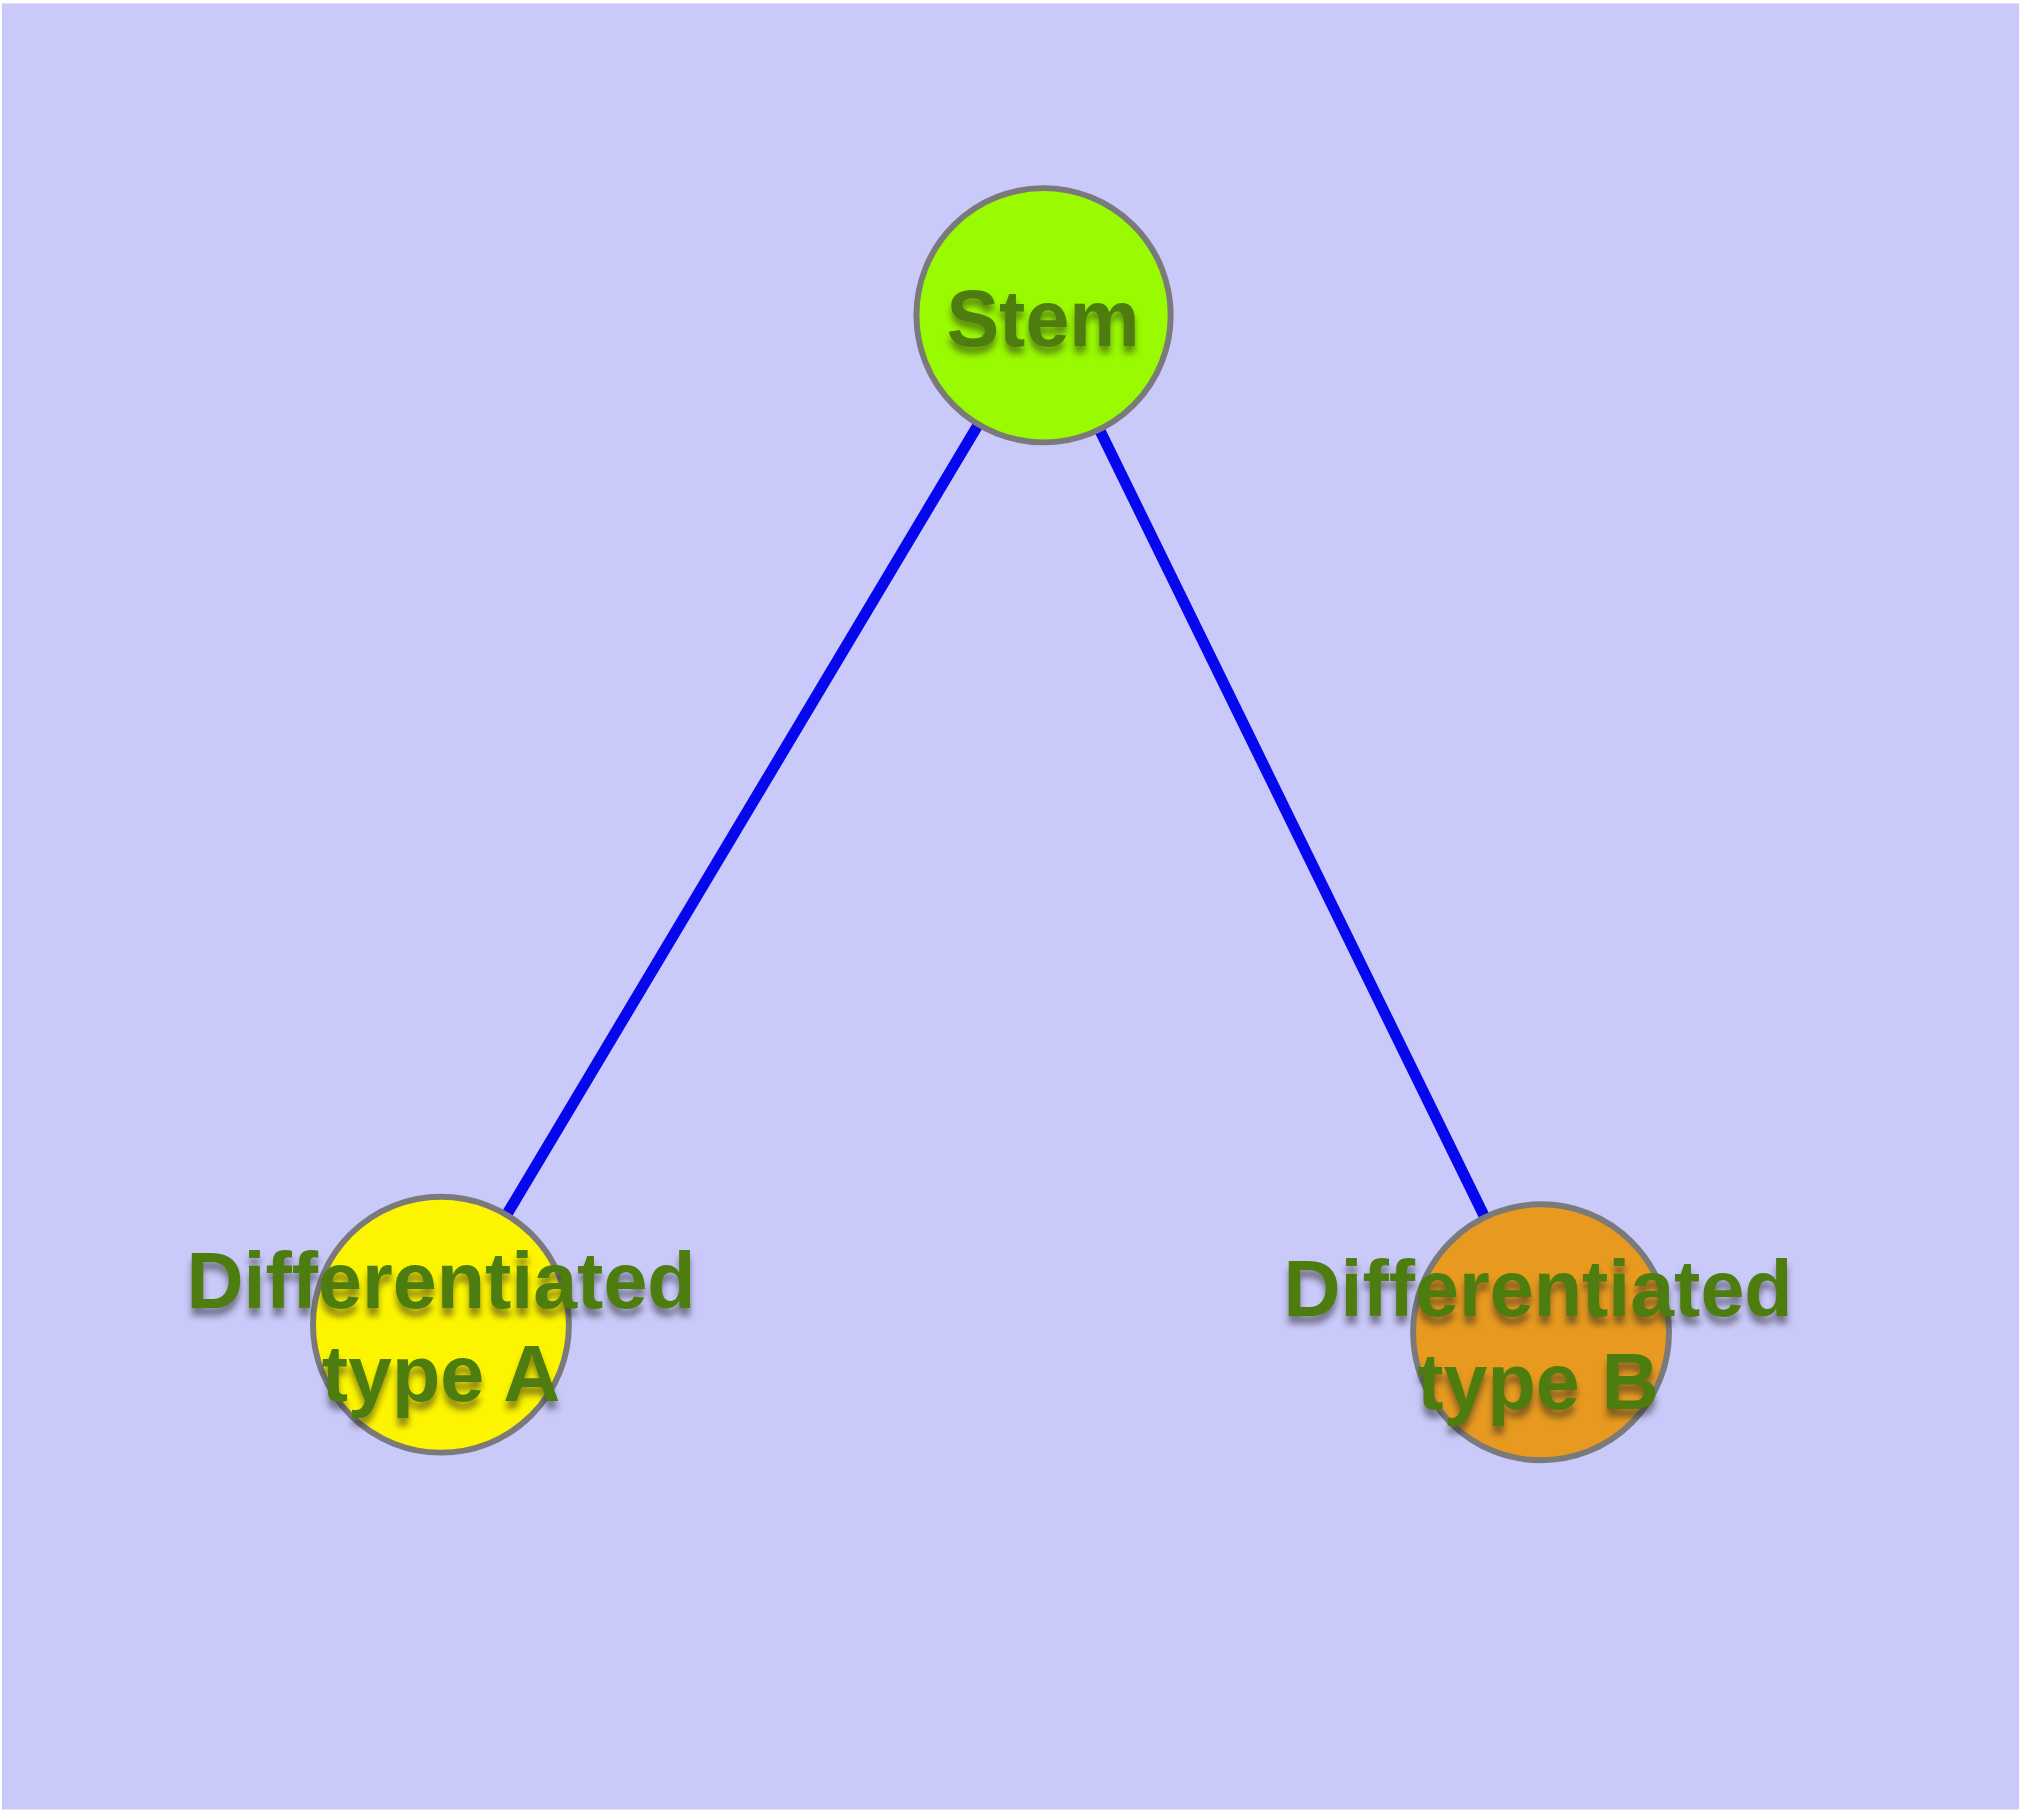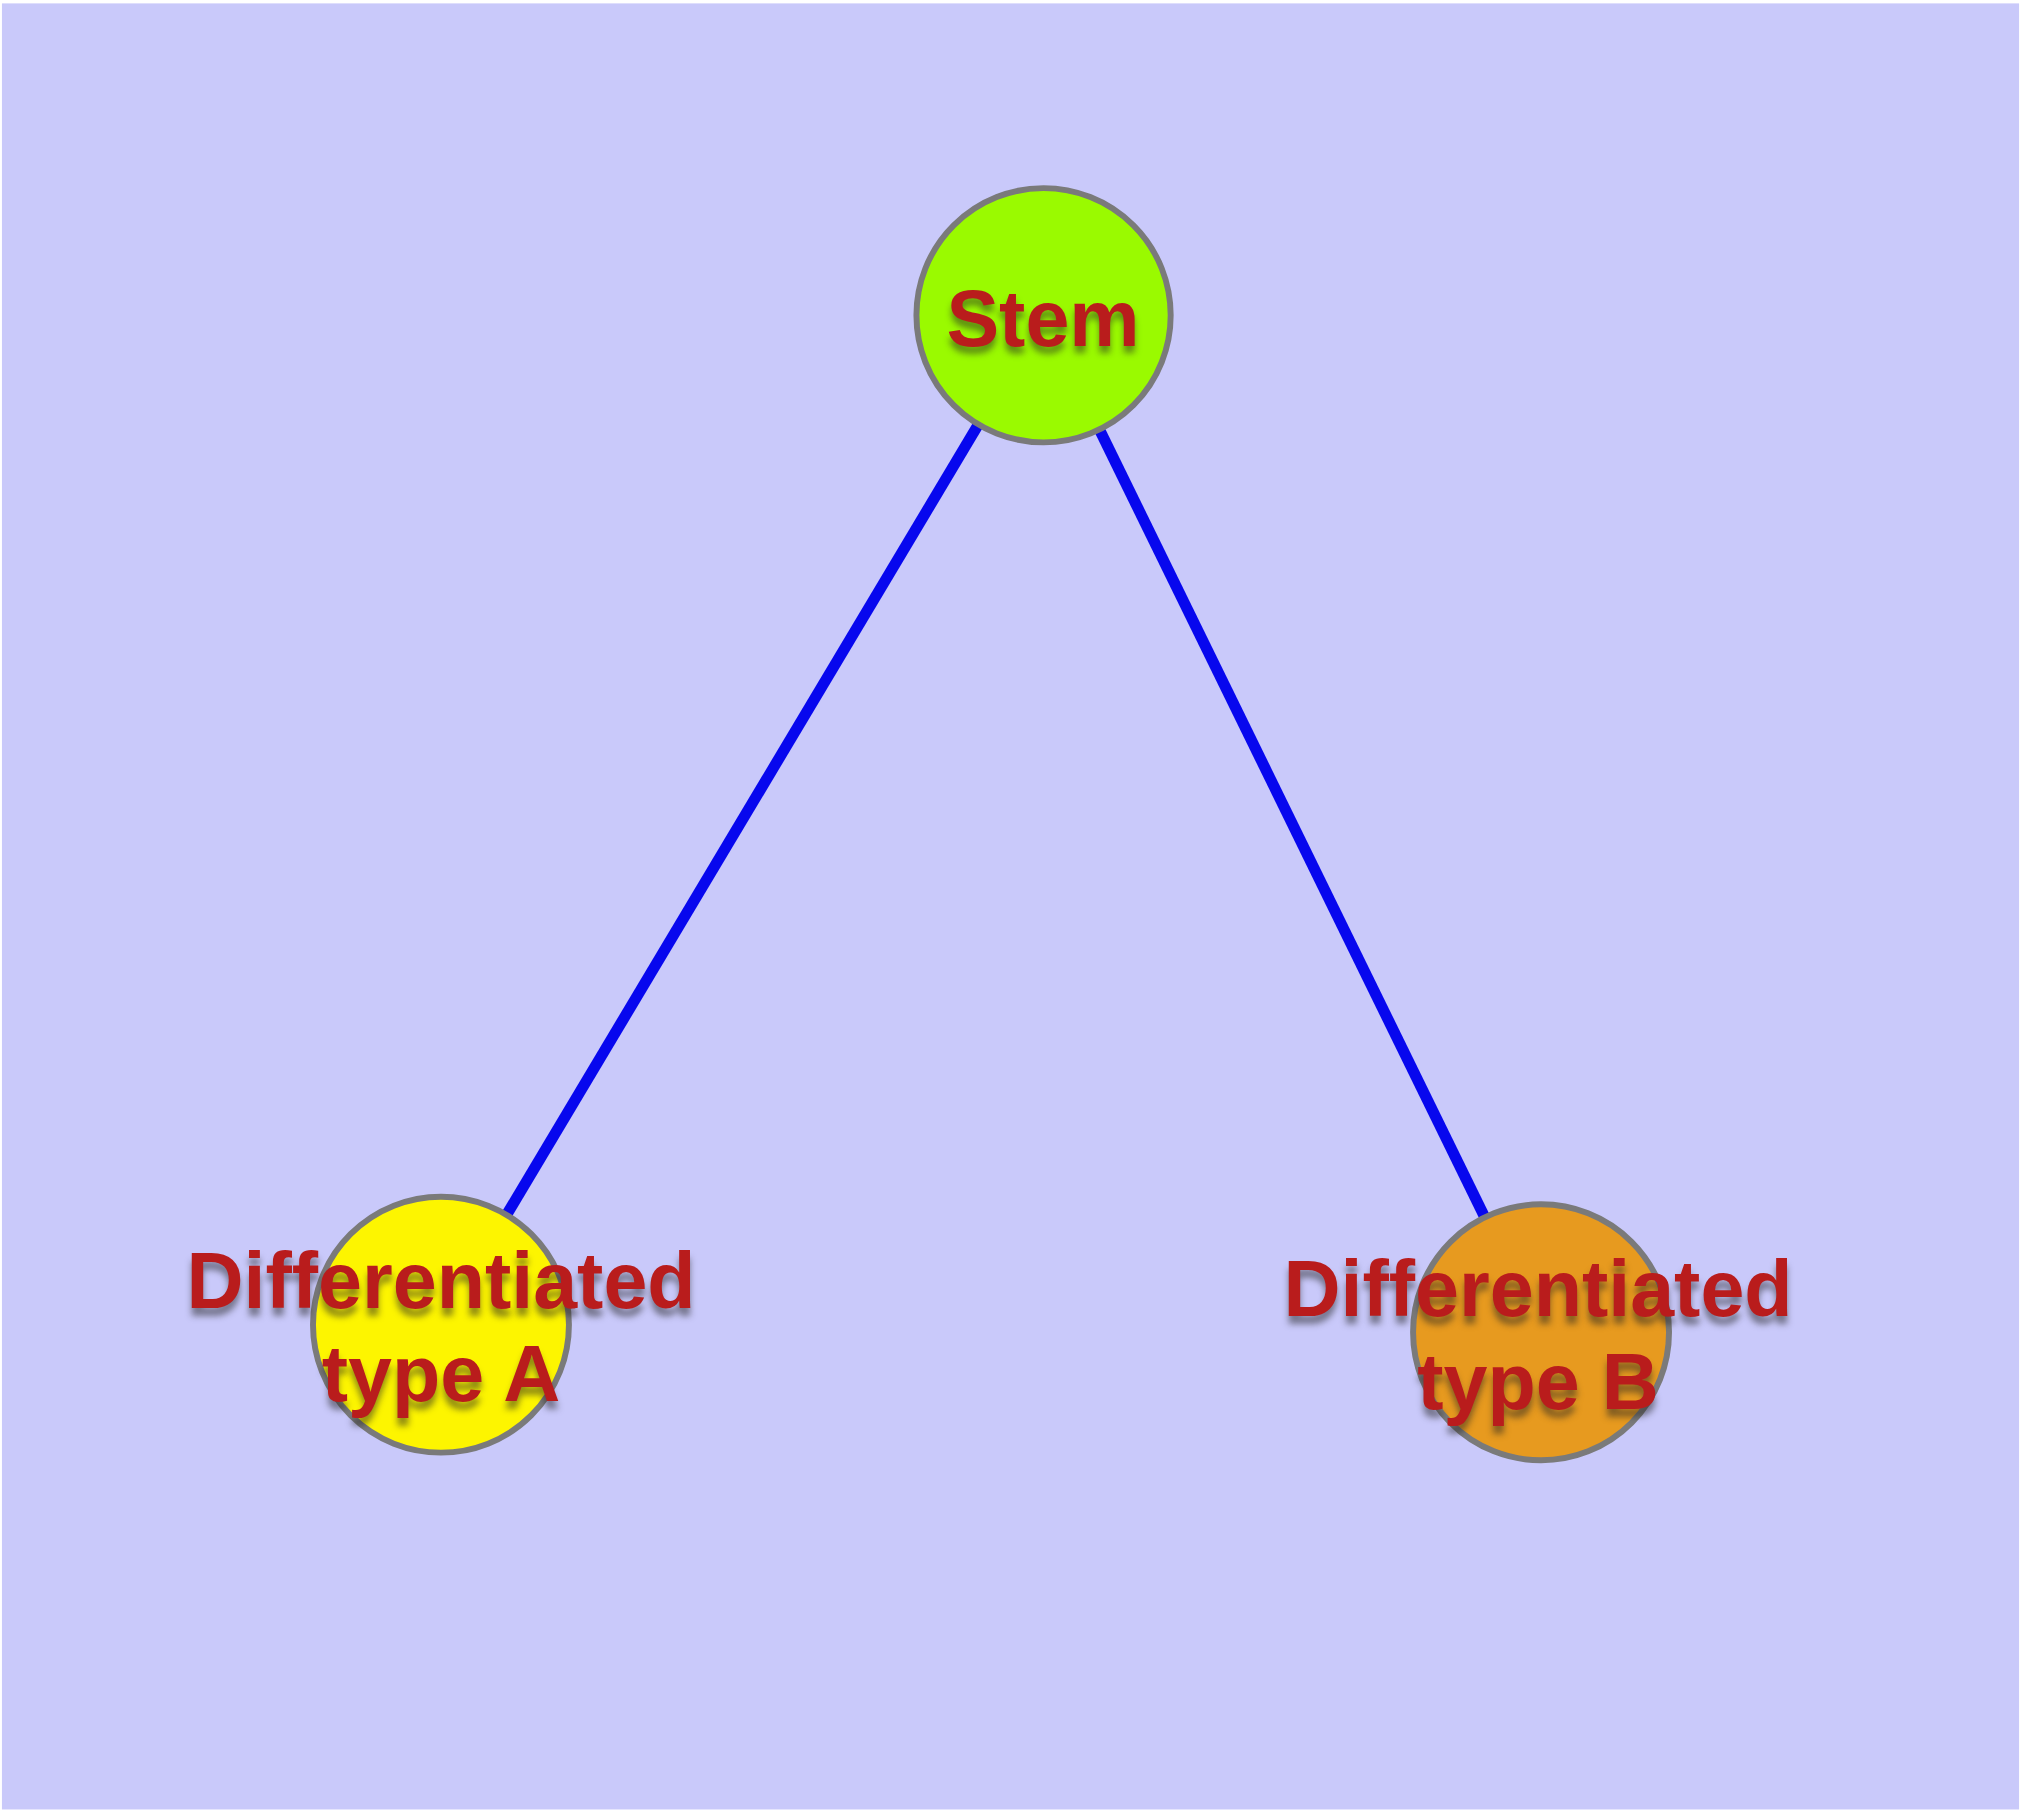--- a/index.html
+++ b/index.html
@@ -25,21 +25,21 @@
   }
   .node-label {
     position: absolute;
     transform: translate(-50%, -50%);
     font-weight: 700;
     font-size: 79px;
     line-height: 93px;
     letter-spacing: 0px;
     text-align: center;
     white-space: pre-line;
-    color: #b91c1c;
+    color: #4d7c0f;
     text-shadow: 0px 7.6px 6px rgba(35, 35, 35, 0.50);
     pointer-events: none;
   }
   .label-stem   { left: 1043px; top: 318px; }
   .label-type-a { left: 441px;  top: 1327px; }
   .label-type-b { left: 1538px; top: 1335px; }
 </style>
 </head>
 <body>
 

